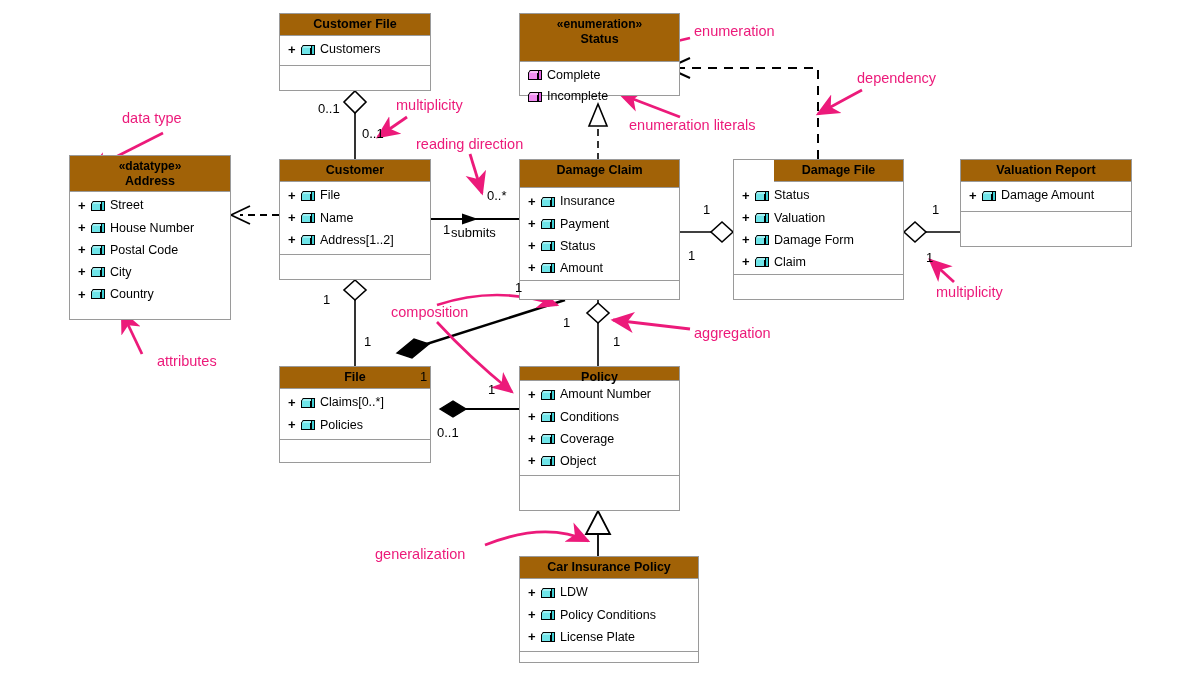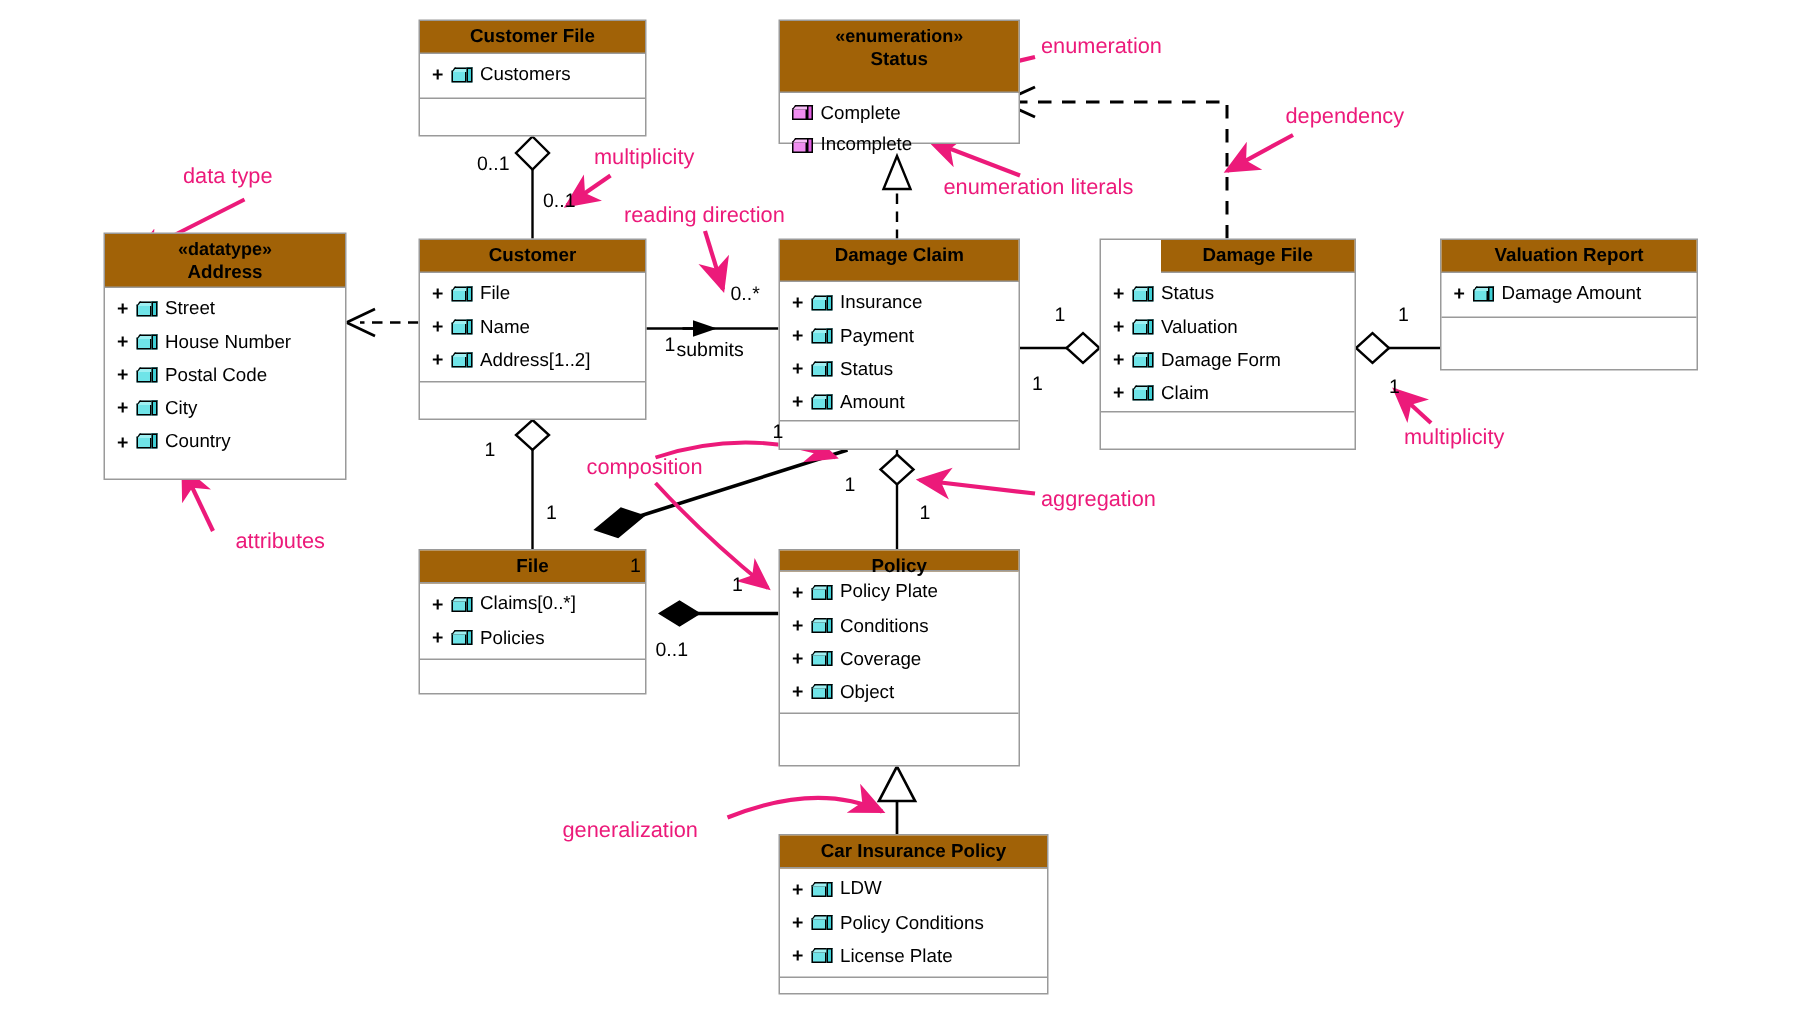--- a/index.html
+++ b/index.html
@@ -403,21 +403,21 @@
   <div class="uml" style="left:519px;top:366px;width:161px;height:145px;">
     <div class="hdr" style="height:14px;">Policy</div>
     <div class="attrs" style="height:94px;">
       <div class="row">
           <span class="plus">+</span>
           <span class="cube">
             <i class="face"></i>
             <i class="top"></i>
             <i class="side"></i>
           </span>
-          <span>Policy Plate</span>
+          <span>Amount Number</span>
         </div>
       <div class="row">
           <span class="plus">+</span>
           <span class="cube">
             <i class="face"></i>
             <i class="top"></i>
             <i class="side"></i>
           </span>
           <span>Conditions</span>
         </div>

